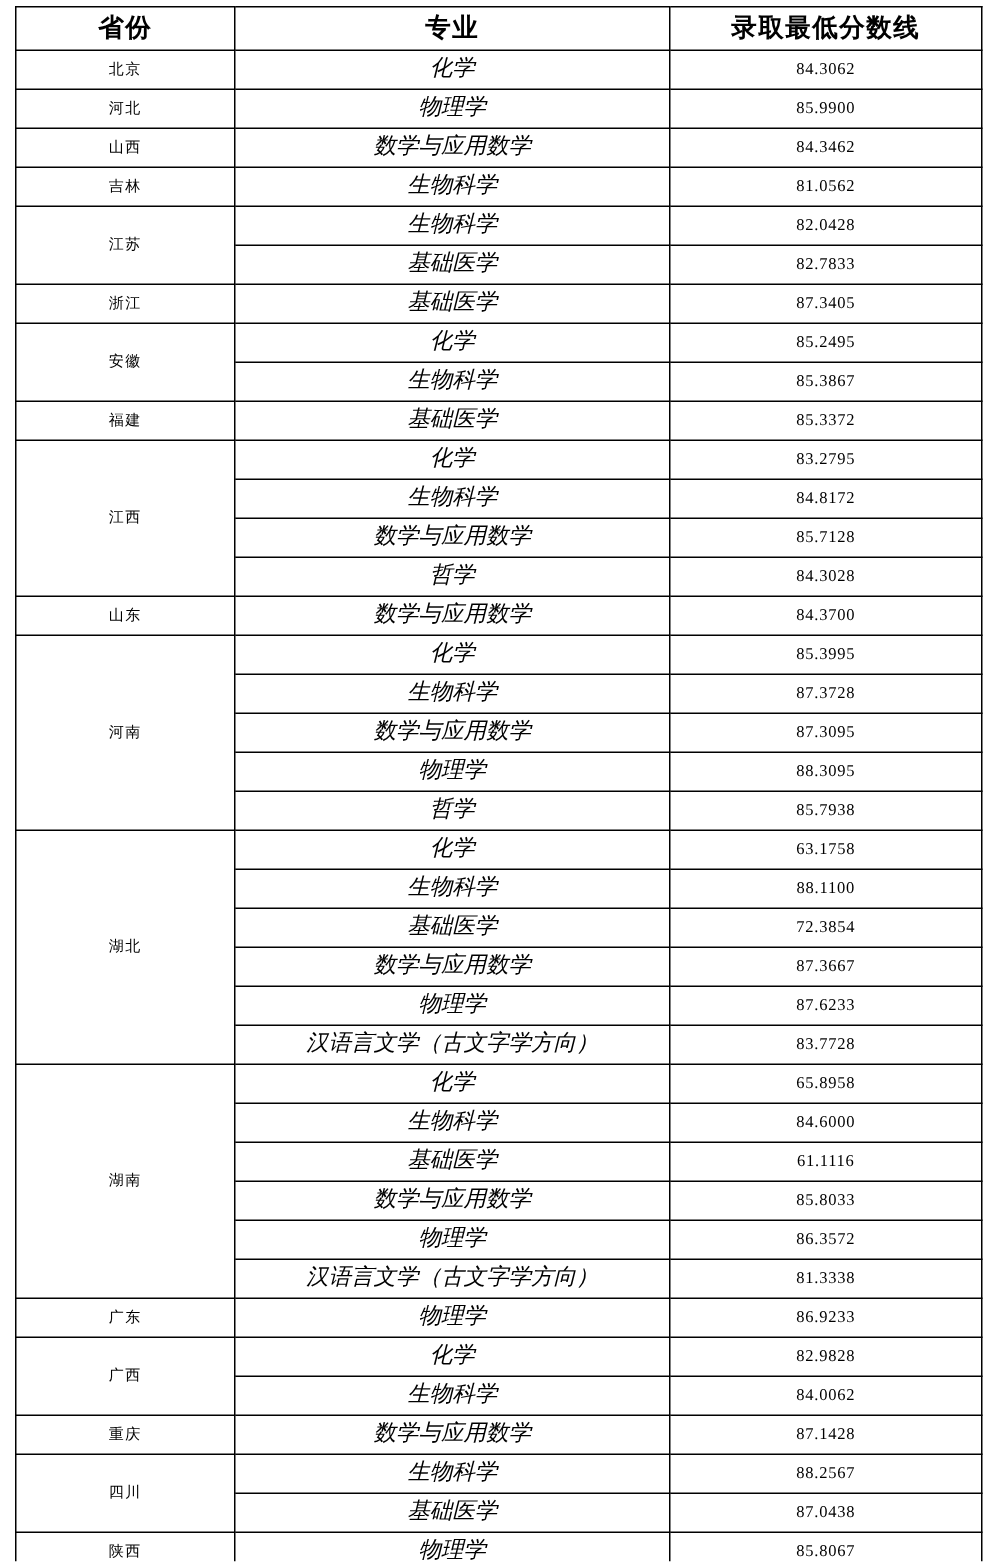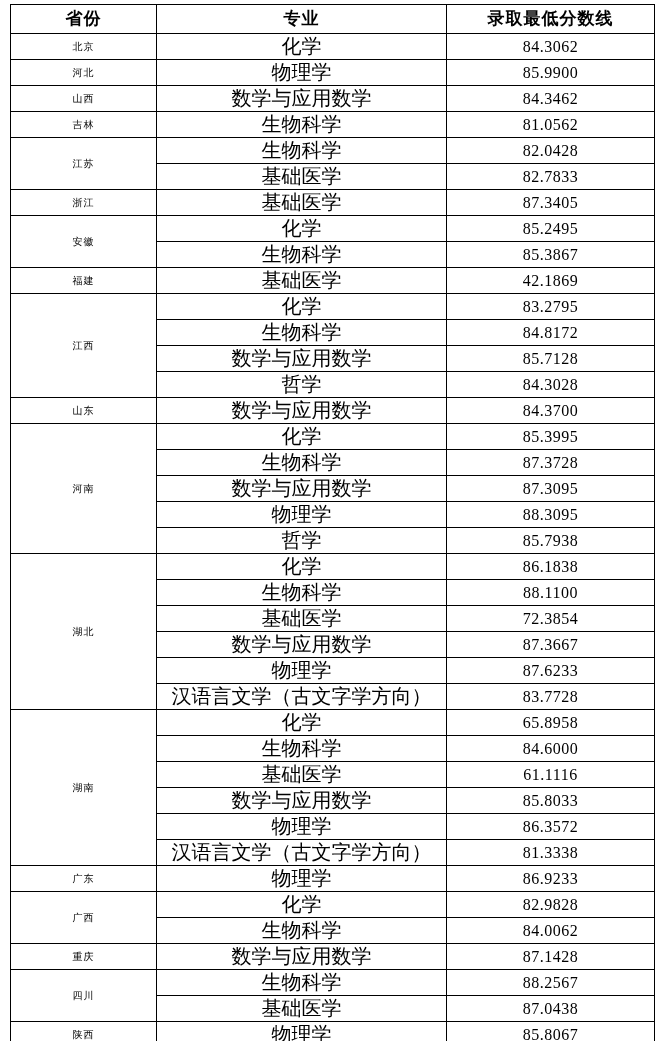--- a/index.html
+++ b/index.html
@@ -45,25 +45,26 @@
     font-size: 17px;
     height: 28px;
     line-height: 28px;
     letter-spacing: 1px;
   }
   table.score-table td.prov-cell {
     font-size: 10px;
     letter-spacing: 1px;
   }
   table.score-table td.major-cell {
-    font-size: 20px;
+    font-size: 15px;
+    font-style: italic;
   }
   table.score-table td.score-cell {
     font-family: "Liberation Serif", "DejaVu Serif", serif;
-    font-size: 16px;
+    font-size: 11px;
     letter-spacing: 0.5px;
   }
 </style>
 </head>
 <body>
 
 <div id="sheet">
   <table class="score-table">
     <colgroup>
       <col class="c-prov">
@@ -117,21 +118,21 @@
           <td class="major-cell">化学</td>
           <td class="score-cell">85.2495</td>
         </tr>
         <tr>
           <td class="major-cell">生物科学</td>
           <td class="score-cell">85.3867</td>
         </tr>
         <tr>
           <td class="prov-cell" rowspan="1">福建</td>
           <td class="major-cell">基础医学</td>
-          <td class="score-cell">42.1869</td>
+          <td class="score-cell">85.3372</td>
         </tr>
         <tr>
           <td class="prov-cell" rowspan="4">江西</td>
           <td class="major-cell">化学</td>
           <td class="score-cell">83.2795</td>
         </tr>
         <tr>
           <td class="major-cell">生物科学</td>
           <td class="score-cell">84.8172</td>
         </tr>
@@ -165,21 +166,21 @@
           <td class="major-cell">物理学</td>
           <td class="score-cell">88.3095</td>
         </tr>
         <tr>
           <td class="major-cell">哲学</td>
           <td class="score-cell">85.7938</td>
         </tr>
         <tr>
           <td class="prov-cell" rowspan="6">湖北</td>
           <td class="major-cell">化学</td>
-          <td class="score-cell">86.1838</td>
+          <td class="score-cell">63.1758</td>
         </tr>
         <tr>
           <td class="major-cell">生物科学</td>
           <td class="score-cell">88.1100</td>
         </tr>
         <tr>
           <td class="major-cell">基础医学</td>
           <td class="score-cell">72.3854</td>
         </tr>
         <tr>

